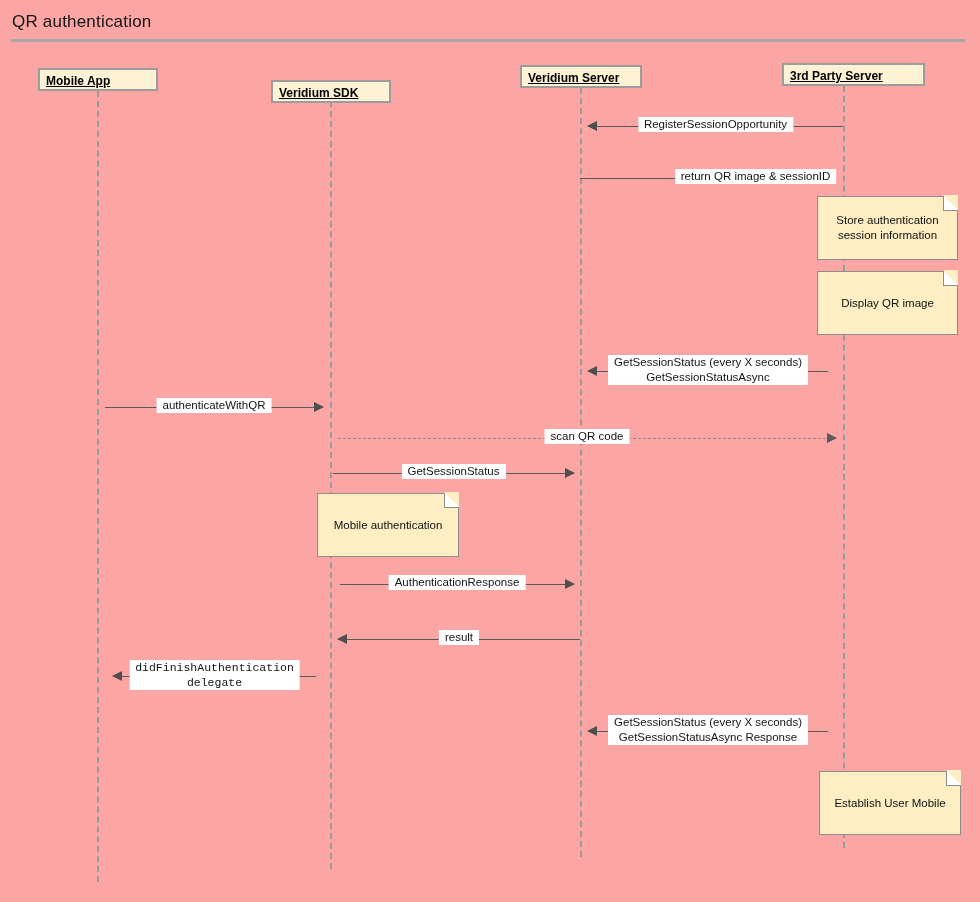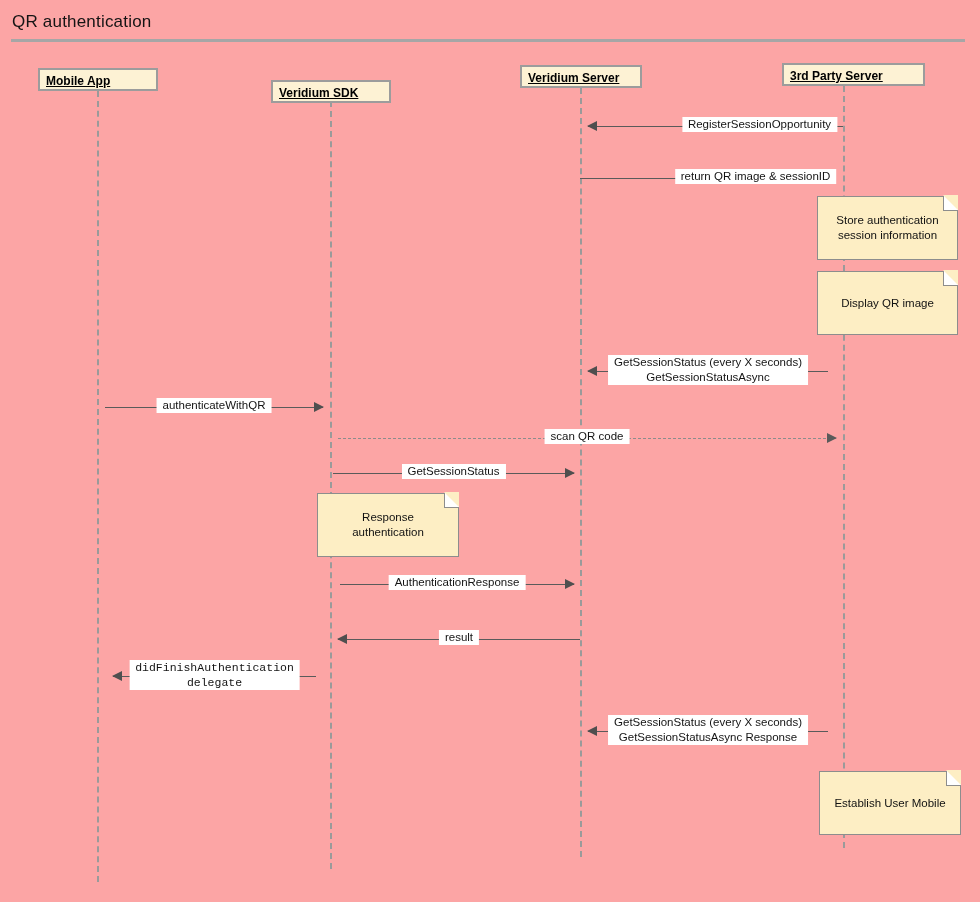--- a/index.html
+++ b/index.html
@@ -169,21 +169,21 @@
   <div id="lifelines-layer">
       <div class="lifeline" style="left: 97px; top: 91px; height: 791px;"></div>
       <div class="lifeline" style="left: 330px; top: 91px; height: 778px;"></div>
       <div class="lifeline" style="left: 580px; top: 88px; height: 769px;"></div>
       <div class="lifeline" style="left: 843px; top: 86px; height: 762px;"></div>
     </div>
   <div id="messages-layer">
       <div class="msg to-left" style="left: 588px; top: 126px; width: 255px;">
         <div class="line"></div>
         <div class="head"></div>
-        <div class="label" style="white-space: pre; margin-left: 44px;">RegisterSessionOpportunity</div>
+        <div class="label" style="white-space: pre;">RegisterSessionOpportunity</div>
       </div>
       <div class="msg to-right" style="left: 580px; top: 178px; width: 255px;">
         <div class="line"></div>
         <div class="head"></div>
         <div class="label" style="white-space: pre; margin-left: 48px;">return QR image &amp; sessionID</div>
       </div>
       <div class="msg to-left" style="left: 588px; top: 371px; width: 240px;">
         <div class="line"></div>
         <div class="head"></div>
         <div class="label two-line" style="white-space: pre;">GetSessionStatus (every X seconds)
@@ -224,21 +224,21 @@
         <div class="line"></div>
         <div class="head"></div>
         <div class="label two-line" style="white-space: pre;">GetSessionStatus (every X seconds)
 GetSessionStatusAsync Response</div>
       </div>
     </div>
   <div id="notes-layer">
       <div class="note" style="left: 817px; top: 196px; width: 141px; height: 64px;"><span>Store authentication
 session information</span><span class="fold"></span></div>
       <div class="note" style="left: 817px; top: 271px; width: 141px; height: 64px;"><span>Display QR image</span><span class="fold"></span></div>
-      <div class="note" style="left: 317px; top: 493px; width: 142px; height: 64px;"><span>Response authentication</span><span class="fold"></span></div>
+      <div class="note" style="left: 317px; top: 493px; width: 142px; height: 64px;"><span>Mobile authentication</span><span class="fold"></span></div>
       <div class="note" style="left: 819px; top: 771px; width: 142px; height: 64px;"><span>Establish User Mobile</span><span class="fold"></span></div>
     </div>
   <div id="participants-layer">
       <div class="participant" style="left: 38px; top: 68px; width: 120px; height: 23px;"><span class="plabel">Mobile App</span></div>
       <div class="participant" style="left: 271px; top: 68px; width: 120px; height: 23px; margin-top: 12px;"><span class="plabel">Veridium SDK</span></div>
       <div class="participant" style="left: 520px; top: 65px; width: 122px; height: 23px;"><span class="plabel">Veridium Server</span></div>
       <div class="participant" style="left: 782px; top: 63px; width: 143px; height: 23px;"><span class="plabel">3rd Party Server</span></div>
     </div>
 
 </div>

